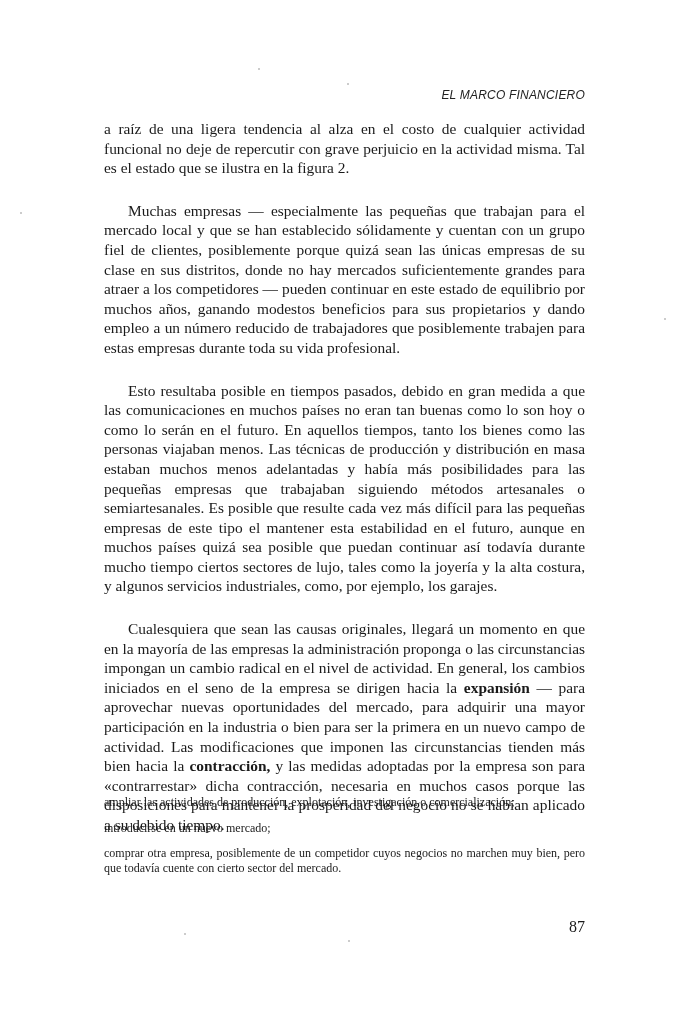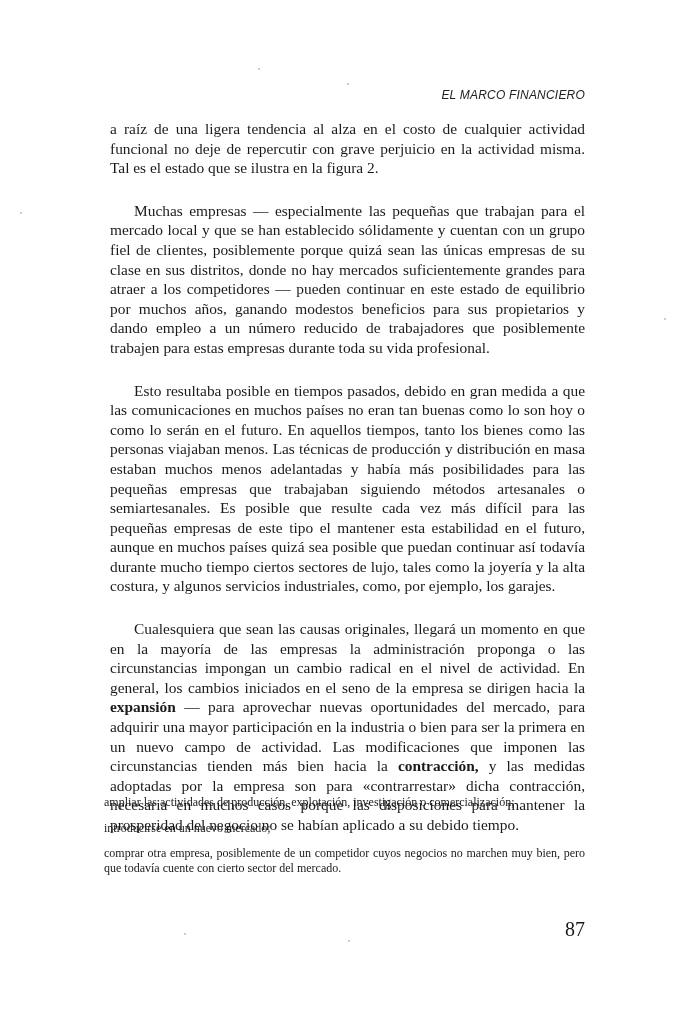--- a/index.html
+++ b/index.html
@@ -9,33 +9,33 @@
     }
     .running-head {
       position: absolute; top: 88px; right: 104px;
       font-family: "Liberation Sans", sans-serif; font-style: italic;
       font-size: 12px; letter-spacing: 0.2px; color: #222; text-align: center;
     }
     .body-text {
       position: absolute; left: 104px; width: 481px; top: 119px;
       font-size: 15.4px; line-height: 19.6px; text-align: justify;
     }
-    .body-text p { margin: 0 0 23px 6px; text-indent: 0; }
+    .body-text p { margin: 0 0 23px 0; text-indent: 0; }
     .body-text p.indent { text-indent: 24px; }
     .body-text p.last { margin-bottom: 0; }
     b { font-weight: bold; }
     .list {
       position: absolute; left: 104px; width: 481px; top: 795px;
       font-size: 12px; line-height: 14.5px; text-align: justify;
       list-style: none; margin: 0; padding: 0;
     }
     .list li { margin: 0 0 11px 0; padding-left: 0; }
     .page-number {
       position: absolute; top: 918px; right: 104px;
-      font-size: 20px; color: #1a1a1a;
+      font-size: 16px; color: #1a1a1a;
     }
     .speck { position: absolute; width: 2px; height: 2px; background: #bbb; border-radius: 1px; }
   </style>
 </head>
 <body>
 
 <div class="running-head">EL MARCO FINANCIERO</div>
 
 <div class="body-text">
   <p>a raíz de una ligera tendencia al alza en el costo de cualquier actividad funcional no deje de repercutir con grave perjuicio en la actividad misma. Tal es el estado que se ilustra en la figura 2.</p>

